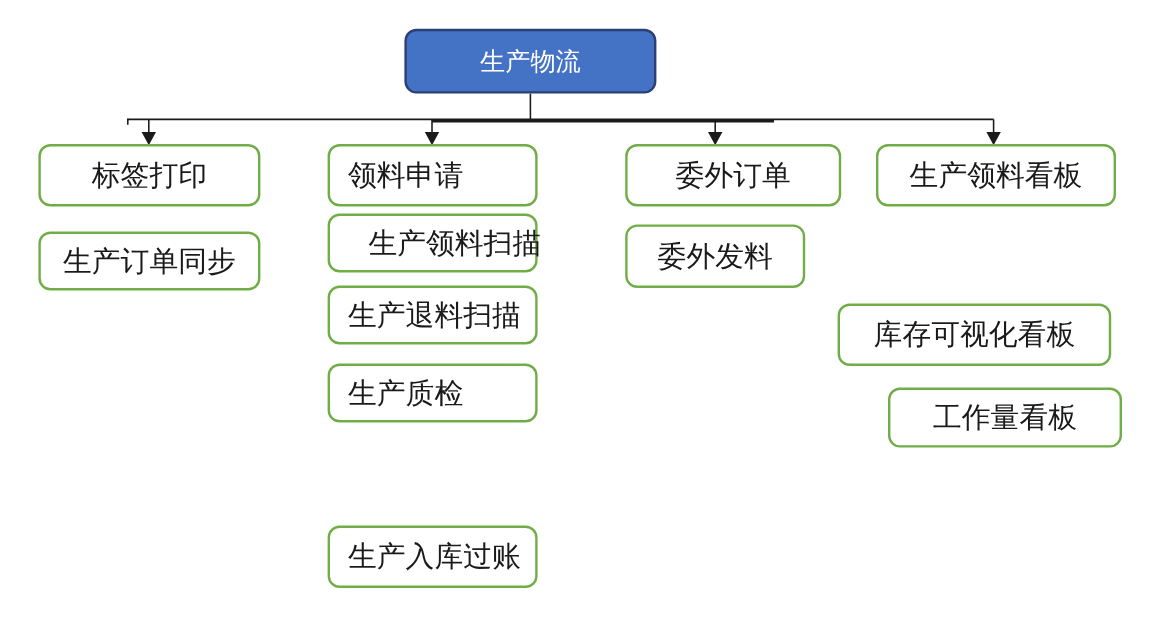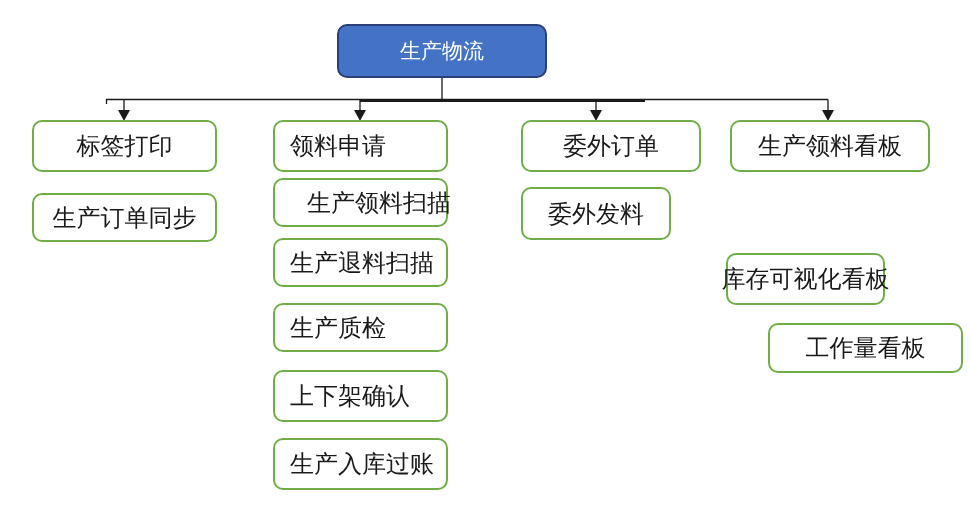--- a/index.html
+++ b/index.html
@@ -103,37 +103,34 @@
   </div>
   <div class="node left" style="left:273px; top:178px; width:175px; height:49px;padding-left:32px;">
     <span>生产领料扫描</span>
   </div>
   <div class="node left" style="left:273px; top:238px; width:175px; height:49px;">
     <span>生产退料扫描</span>
   </div>
   <div class="node left" style="left:273px; top:303px; width:175px; height:49px;">
     <span>生产质检</span>
   </div>
-  <div class="node left" style="left:273px; top:370px; width:175px; height:52px;">
-    <span>上下架确认</span>
-  </div>
   <div class="node left" style="left:273px; top:438px; width:175px; height:52px;">
     <span>生产入库过账</span>
   </div>
 
   <div class="node" style="left:521px; top:120px; width:180px; height:52px;font-family:Liberation Mono, monospace;">
     <span>委外订单</span>
   </div>
   <div class="node" style="left:521px; top:187px; width:150px; height:53px;">
     <span>委外发料</span>
   </div>
 
   <div class="node" style="left:730px; top:120px; width:200px; height:52px;">
     <span>生产领料看板</span>
   </div>
-  <div class="node" style="left:726px; top:253px; width:159px; height:52px;text-align:center;">
+  <div class="node" style="left:698px; top:253px; width:228px; height:52px;text-align:center;">
     <span>库存可视化看板</span>
   </div>
-  <div class="node" style="left:740px; top:323px; width:195px; height:50px;margin-left:28px;">
+  <div class="node" style="left:740px; top:323px; width:195px; height:50px;">
     <span>工作量看板</span>
   </div>
 
 </div>
 
 </body></html>

